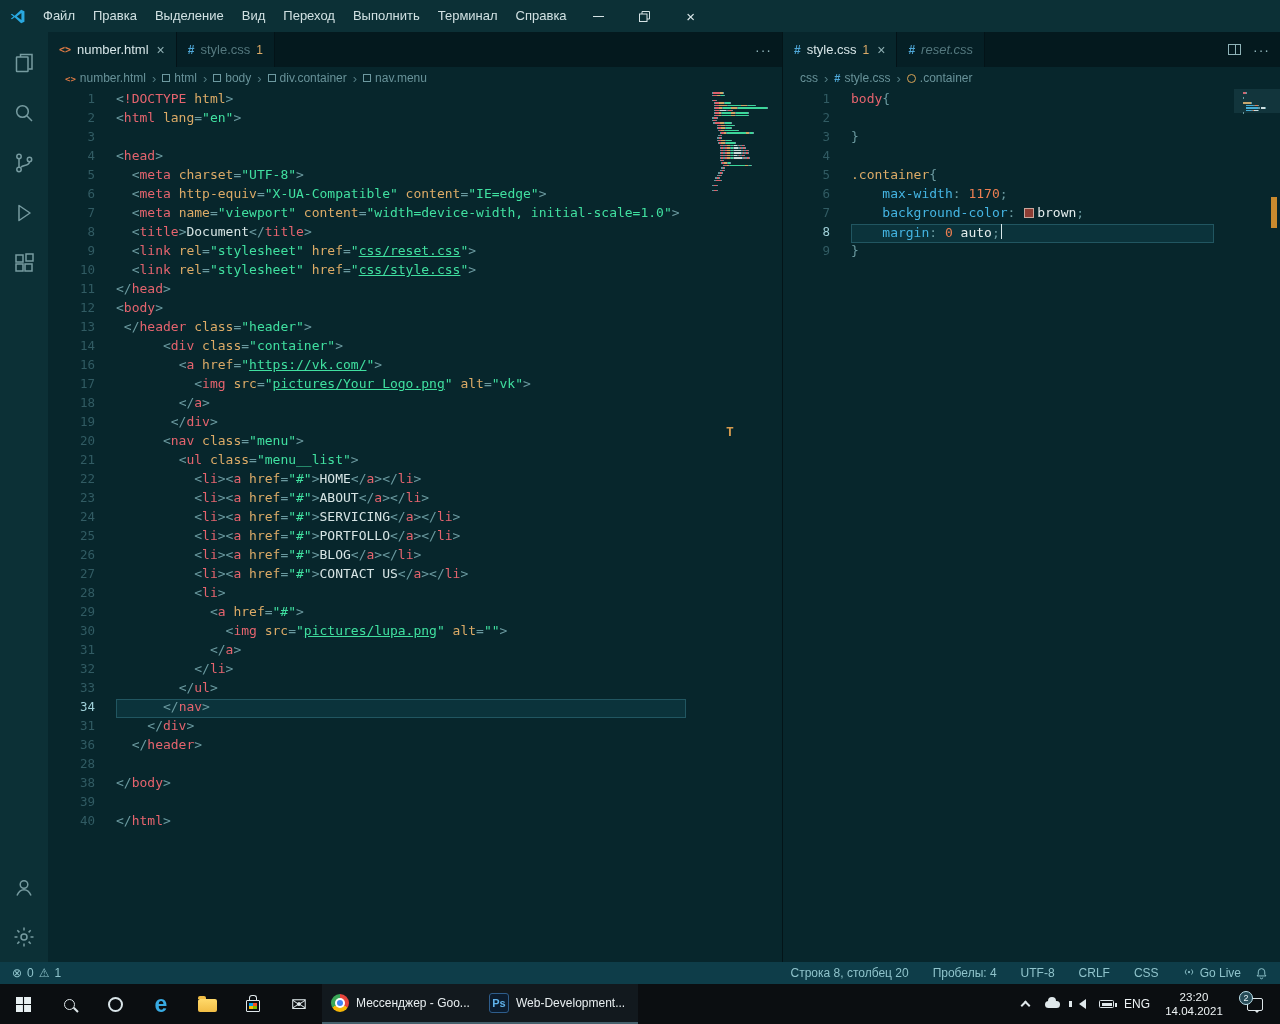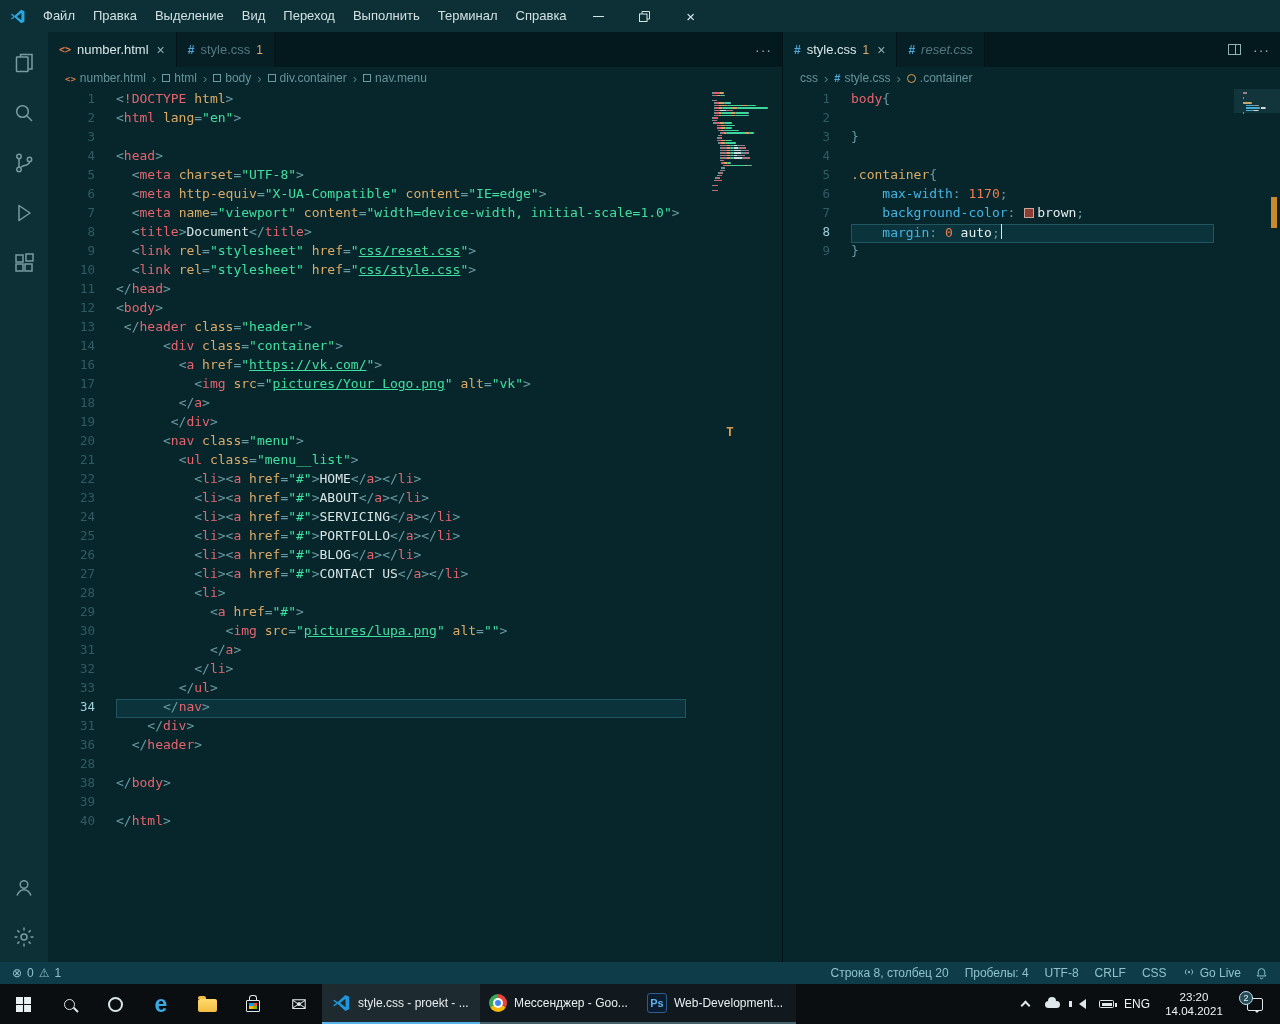--- a/index.html
+++ b/index.html
@@ -73,21 +73,21 @@
   .mrow { display:flex; height:1.5px; }
   .mtk { height:1.5px; display:inline-block; }
   .ruler-warn { position:absolute; right:3px; top:108px; width:6px; height:31px; background:#c98a2e; }
   .mm-shade { position:absolute; top:0; right:0; width:46px; height:24px; background:rgba(120,190,210,.10); }
   .ibeam { position:absolute; left:726px; top:392px; color:#d59a4e; font:700 13px "DejaVu Sans Mono", monospace; }
 
   
   .statusbar { height:22px; flex:none; background:#0e3d49; color:#8fc3cb; font-size:12px;
                display:flex; align-items:center; justify-content:space-between; padding:0 12px; }
   .sb-left, .sb-right { display:flex; align-items:center; gap:14px; }
-  .sb-items { display:flex; align-items:center; gap:16px; }
+  .sb-items { display:flex; align-items:center; gap:24px; }
   .sb-item { display:flex; align-items:center; gap:5px; white-space:nowrap; }
   .pb-ic { font-size:12px; }
 
   
   .taskbar { height:40px; flex:none; background:#0b0e11; display:flex; align-items:stretch; }
   .tb-btn { width:46px; display:flex; align-items:center; justify-content:center; position:relative; }
   .tb-btn.sm { width:27px; }
   .tb-app { width:158px; display:flex; align-items:center; gap:7px; padding:0 9px; color:#e8eef0; font-size:12px;
             border-bottom:2px solid #45616c; background:#12191e; }
   .tb-app.active { background:#1d2a30; border-bottom-color:#57b3e8; }
@@ -834,28 +834,20 @@
           <span class="pic pic-explorer"></span>
         </div>
         <div class="tb-btn">
           <span class="pic pic-store"></span>
         </div>
         <div class="tb-btn">
           <span class="pic pic-mail">✉</span>
         </div>
       </div>
     <div style="display:flex;">
-        <div class="tb-app active">
-          <span class="aic ic-vscode">
-            <svg width="20" height="20" viewBox="0 0 24 24">
-              <path fill="#2196d8" d="M17.2 2.4 7.9 11 4.2 8.2l-1.7.8 3.9 3-3.9 3 1.7.8 3.7-2.8 9.3 8.6 4.6-2.2V4.6l-4.6-2.2zm.3 4.6v10L11 12l6.5-5z"></path>
-            </svg>
-          </span>
-          <span class="app-label">style.css - proekt - ...</span>
-        </div>
         <div class="tb-app">
           <span class="aic ic-chrome"></span>
           <span class="app-label">Мессенджер - Goo...</span>
         </div>
         <div class="tb-app">
           <span class="aic ic-photoshop"></span>
           <span class="app-label">Web-Development...</span>
         </div>
       </div>
     <div class="tray">

